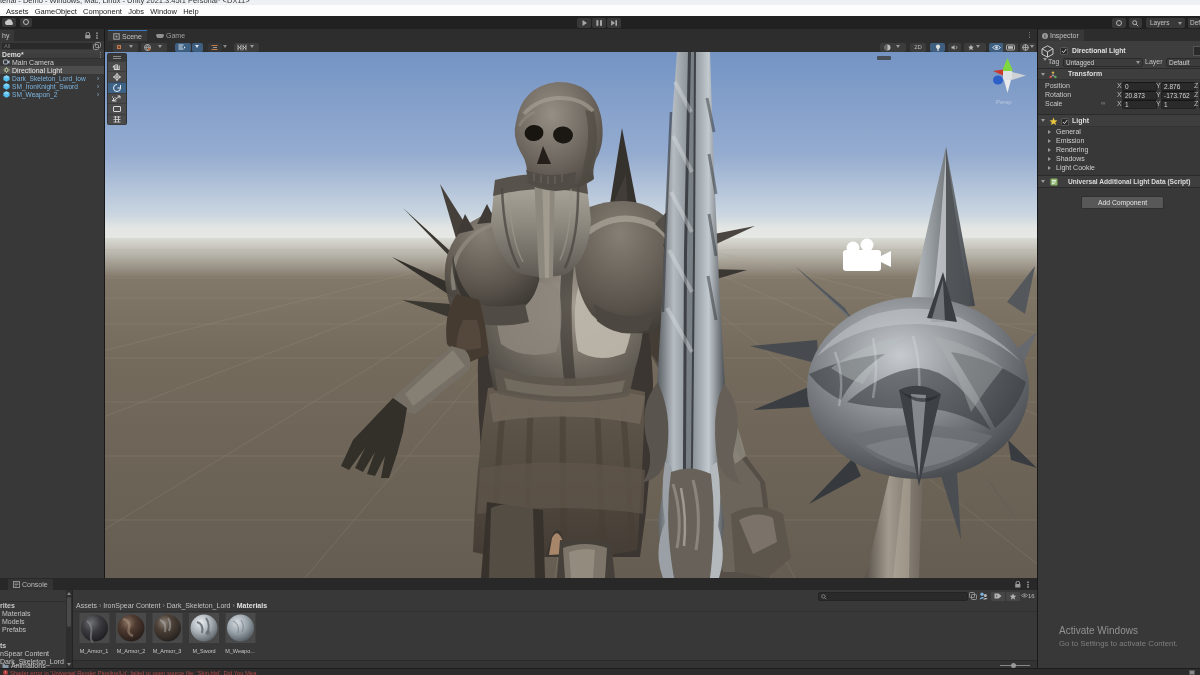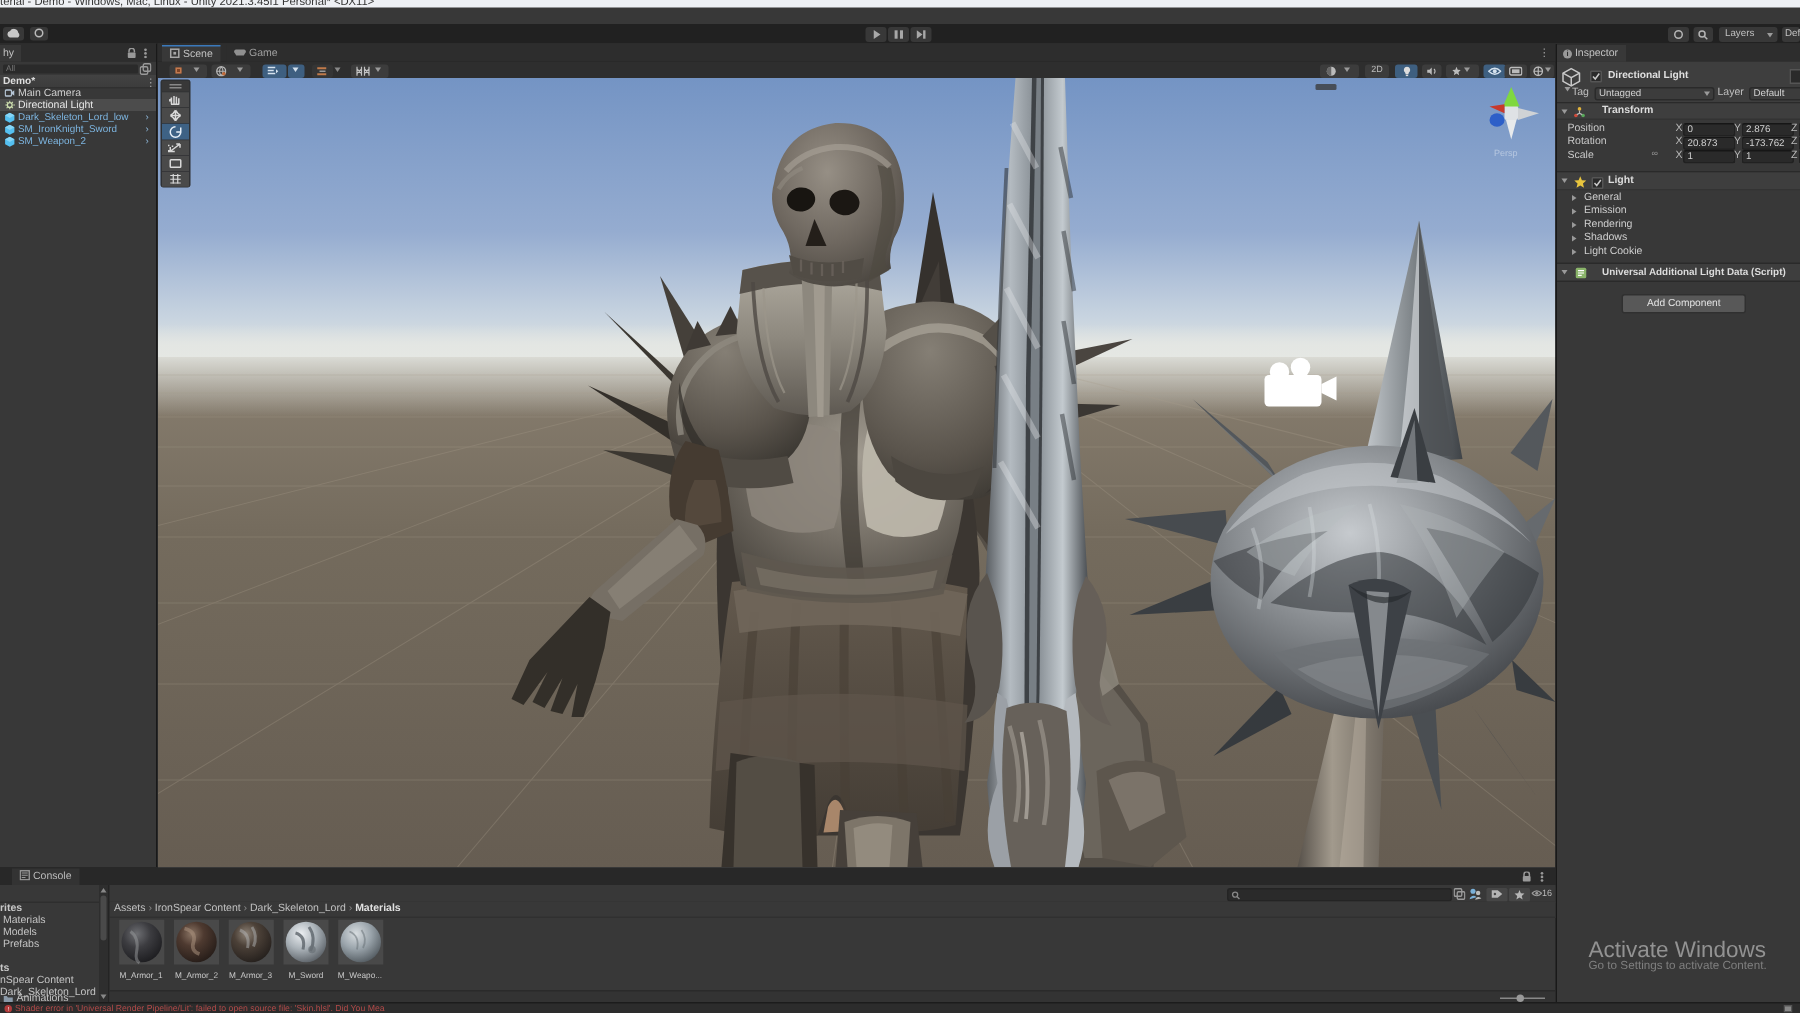--- a/index.html
+++ b/index.html
@@ -17,20 +17,23 @@
     border-radius:2px;color:#d2d2d2;font-size:6.5px;line-height:7px;padding:0 2px;height:7px;}
 </style>
 </head>
 <body>
 <div id="stage">
 
   <div class="abs" style="left:0;top:0;width:1200px;height:5px;background:#eef0f4;overflow:hidden;">
     <div class="abs" style="left:0;top:-4px;color:#333;font-size:7.5px;white-space:nowrap;">terial - Demo - Windows, Mac, Linux - Unity 2021.3.45f1 Personal* &lt;DX11&gt;</div>
   </div>
 
+  <div class="abs" style="left:0;top:5px;width:1200px;height:11px;background:#fdfdfd;">
+    <div class="abs" style="left:6px;top:1.5px;color:#1b1b1b;font-size:7.5px;">Assets&nbsp;&nbsp;&nbsp;GameObject&nbsp;&nbsp;&nbsp;Component&nbsp;&nbsp;&nbsp;Jobs&nbsp;&nbsp;&nbsp;Window&nbsp;&nbsp;&nbsp;Help</div>
+  </div>
 
   <div class="abs" style="left:0;top:16px;width:1200px;height:13px;background:#212121;">
     <div class="ibtn" style="left:2px;top:2px;width:14px;height:9px;"></div>
     <svg class="abs" style="left:4px;top:3px;" width="10" height="7" viewBox="0 0 10 7">
         <path d="M2.5 6 A2.3 2.3 0 0 1 2.7 1.6 A3 3 0 0 1 8.2 2.8 A2 2 0 0 1 8 6 Z" fill="#c8c8c8"></path>
       </svg>
     <div class="ibtn" style="left:20px;top:2px;width:12px;height:9px;"></div>
     <div class="abs" style="left:23px;top:3.2px;width:6px;height:6px;border:1px solid #bbb;border-radius:50%;box-sizing:border-box;"></div>
 
     <div class="ibtn" style="left:577px;top:2px;width:14px;height:10px;"></div>
@@ -549,21 +552,21 @@
       <svg class="abs" style="left:12px;top:2px;" width="8" height="8" viewBox="0 0 8 8">
           <rect x="0.5" y="0.5" width="7" height="7" rx="1" fill="#8ab46a"></rect>
           <path d="M2 2.4 h4 M2 4 h4 M2 5.6 h2.5" stroke="#fff" stroke-width="0.8"></path>
         </svg>
       <div class="txt" style="left:30px;top:2px;color:#dcdcdc;font-weight:bold;font-size:6.6px;">Universal Additional Light Data (Script)</div>
     </div>
 
     <div class="abs" style="left:43px;top:167px;width:0;"></div>
     <div class="abs" style="left:43px;top:167px;width:81px;height:11px;background:#585858;border:1px solid #303030;border-radius:2px;color:#e2e2e2;font-size:6.8px;text-align:center;line-height:11px;">Add Component</div>
 
-    <div class="abs" style="left:21px;top:596px;color:#929292;font-size:15px;">Activate Windows</div>
+    <div class="abs" style="left:21px;top:596px;color:#929292;font-size:10px;">Activate Windows</div>
     <div class="abs" style="left:21px;top:610px;color:#7f7f7f;font-size:7.8px;">Go to Settings to activate Content.</div>
   </div>
 
   <div class="abs" id="project" style="left:0;top:578px;width:1037px;height:90px;background:#383838;overflow:hidden;">
     <div class="abs tabbar" style="left:0;top:0;width:1037px;height:12px;background:#282828;">
       <div class="tab inactive" style="left:8px;background:#333;color:#bbb;">
         <svg style="vertical-align:-1px;margin-right:2px;" width="7" height="7" viewBox="0 0 7 7">
             <rect x="0.5" y="0.5" width="6" height="6" fill="none" stroke="#999" stroke-width="0.9"></rect>
             <path d="M1.5 2 h4 M1.5 3.5 h4 M1.5 5 h2.5" stroke="#999" stroke-width="0.7"></path>
           </svg>Console</div>

